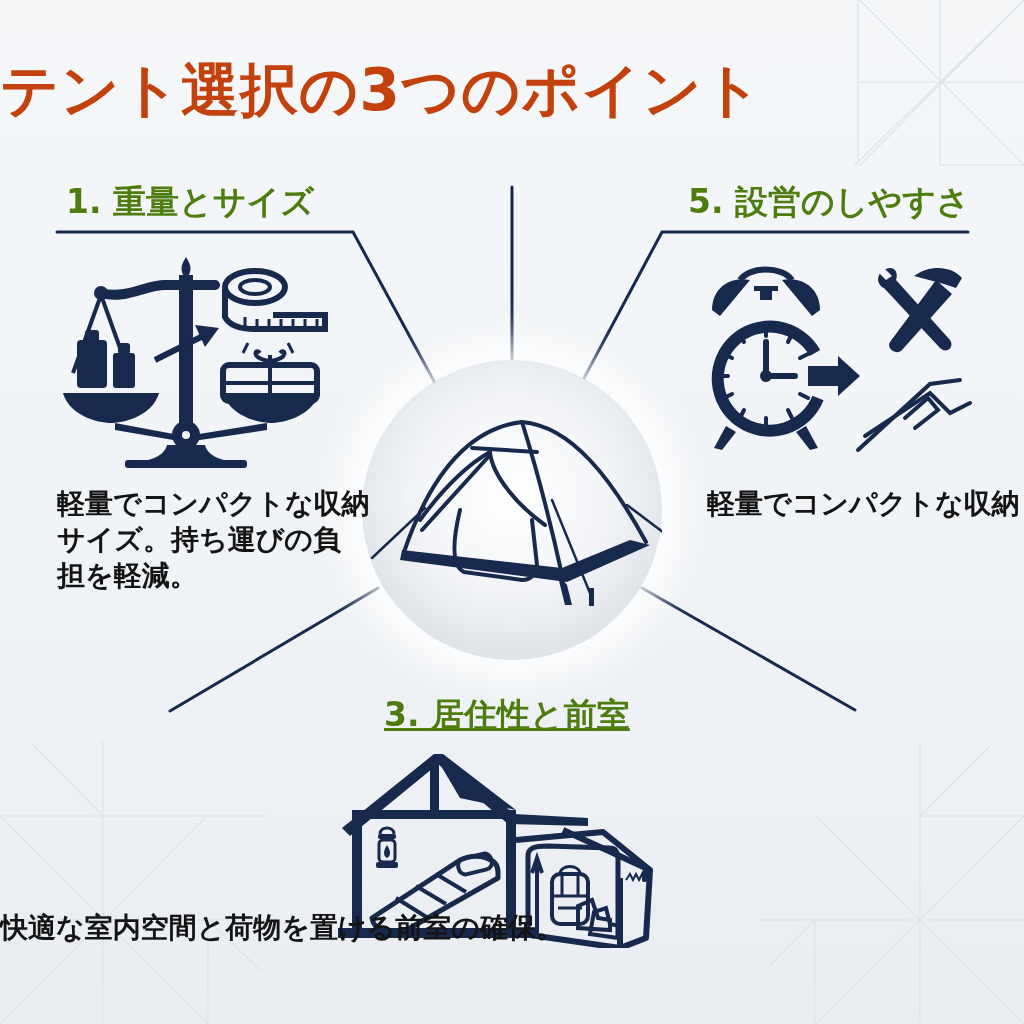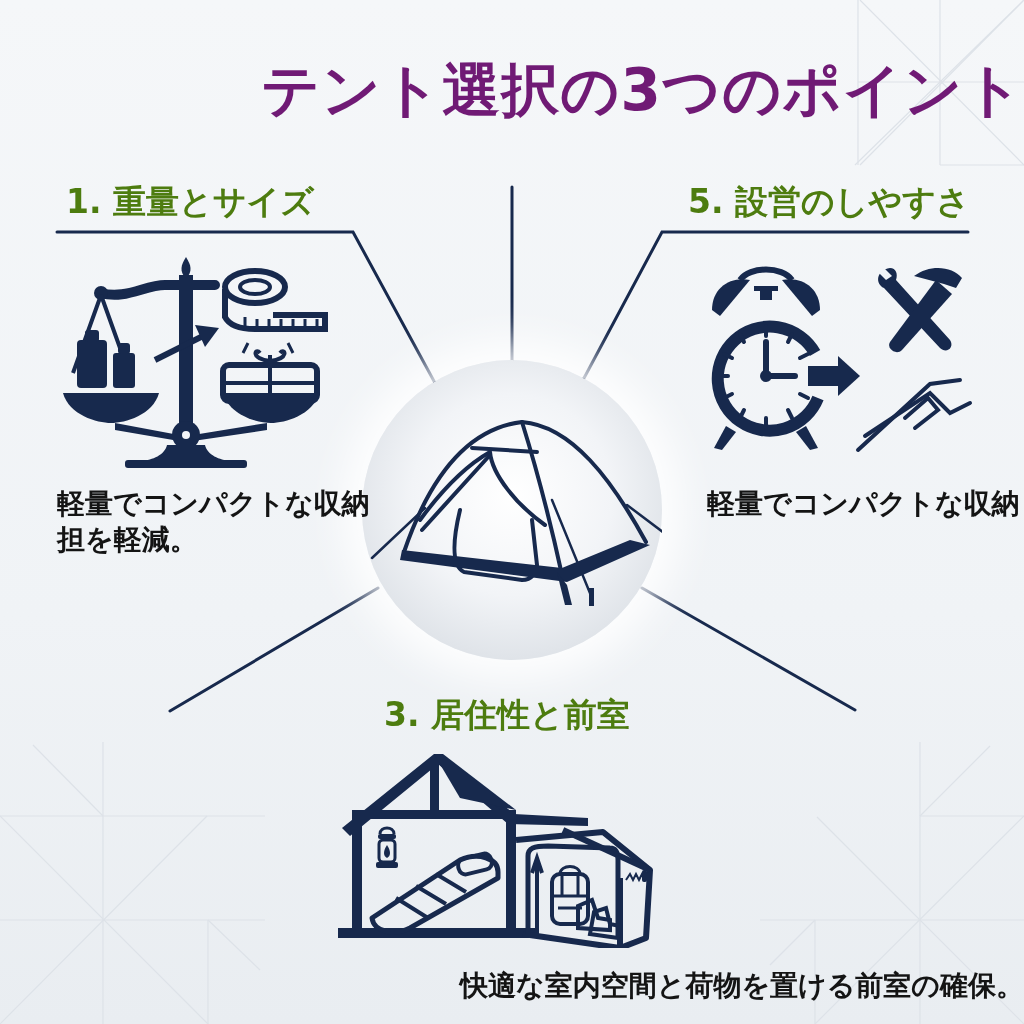--- a/index.html
+++ b/index.html
@@ -1,21 +1,21 @@
 <!DOCTYPE html>
 <html><head>
 <meta charset="utf-8">
 <style>
   html,body{margin:0;padding:0;}
   body{width:1024px;height:1024px;position:relative;overflow:hidden;
        background:linear-gradient(180deg,#f5f7f9 0%,#f0f3f6 60%,#e9edf1 100%);
        font-family:"DejaVu Sans","Liberation Sans",sans-serif;color:#0d0d0d;}
   .abs{position:absolute;}
   #bg-pattern,#connectors{position:absolute;left:0;top:0;width:1024px;height:1024px;}
-  .title{left:0;top:52px;width:1024px;text-align:right;font-size:58px;font-weight:bold;letter-spacing:1px;color:#701a75;}
+  .title{left:0;top:52px;width:1024px;text-align:left;font-size:58px;font-weight:bold;letter-spacing:1px;color:#c2410c;}
   .heading{font-size:33px;font-weight:bold;color:#4d7c0f;}
   .desc{font-size:28px;font-weight:bold;line-height:36px;color:#141414;}
   .hub{left:362px;top:360px;width:300px;height:300px;border-radius:50%;
        background:radial-gradient(circle at 50% 45%,#ffffff 0%,#f2f4f7 45%,#d8dde3 85%,#cfd5dc 100%);
        box-shadow:0 0 40px 20px rgba(255,255,255,0.9);}
   svg .n{fill:#17294d;}
   svg .s{stroke:#17294d;fill:none;}
 </style>
 </head>
 <body>
@@ -125,20 +125,21 @@
     <ellipse class="s" stroke-width="4" cx="200" cy="32" rx="15" ry="7"></ellipse>
     <path class="s" stroke-width="6" d="M 170 34 L 170 62 C 175 72 190 74 200 74 L 270 74 L 270 60 L 218 60"></path>
     <path class="s" stroke-width="3" d="M 190 62 L 190 72 M 202 64 L 202 72 M 214 64 L 214 72 M 226 64 L 226 72 M 238 64 L 238 72 M 250 64 L 250 72 M 262 64 L 262 72"></path>
 
     <path class="s" stroke-width="3" d="M 193 88 L 188 98 M 233 88 L 238 98"></path>
     <rect class="s" stroke-width="6" x="168" y="110" width="94" height="36" rx="6"></rect>
     <path class="s" stroke-width="4" d="M 215 100 L 215 146 M 168 128 L 262 128 M 205 98 C 200 92 195 104 215 106 C 235 104 230 92 225 98"></path>
   </svg>
   <div class="abs desc" style="left:57px;top:486px;">
     <div>軽量でコンパクトな収納</div>
+    <div>サイズ。持ち運びの負</div>
     <div>担を軽減。</div>
   </div>
 </section>
 
 <section>
   <div class="abs heading" style="left:688px;top:180px;">5. 設営のしやすさ</div>
   <svg class="abs" style="left:700px;top:258px;" width="280" height="200" viewBox="0 0 280 200">
 
     <path class="n" d="M 12 52 C 12 30 30 18 50 22 L 20 58 Z"></path>
     <path class="n" d="M 120 52 C 120 30 102 18 82 22 L 112 58 Z"></path>
@@ -180,21 +181,21 @@
       <path d="M 165 178 L 230 135 L 250 155 L 270 145"></path>
       <path d="M 205 160 L 228 140 L 238 152 L 215 170"></path>
     </g>
   </svg>
   <div class="abs desc" style="left:707px;top:486px;">
     <div>軽量でコンパクトな収納</div>
   </div>
 </section>
 
 <section>
-  <div class="abs heading" style="left:384px;top:693px;">3. 居住性と前室</div>
+  <div class="abs heading" style="left:384px;top:693px;text-decoration:underline;">3. 居住性と前室</div>
   <svg class="abs" style="left:338px;top:748px;" width="330" height="200" viewBox="0 0 330 200">
 
     <path class="n" d="M 4 80 L 96 6 L 104 6 L 176 66 L 250 70 L 250 78 L 170 76 L 100 16 L 12 88 Z"></path>
     <path class="n" d="M 100 6 L 176 66 L 176 72 L 96 12 Z"></path>
     <path class="n" d="M 96 6 L 105 6 L 178 62 L 122 50 Z"></path>
 
     <rect class="n" x="92" y="12" width="9" height="58"></rect>
 
     <rect class="n" x="14" y="62" width="162" height="9"></rect>
     <rect class="n" x="14" y="62" width="10" height="122"></rect>
@@ -221,16 +222,16 @@
     <path class="s" stroke-width="3" d="M 42 86 C 42 78 56 78 56 86"></path>
     <rect class="n" x="40" y="86" width="18" height="5" rx="2"></rect>
     <rect class="s" stroke-width="3" x="41" y="92" width="16" height="22" rx="4"></rect>
     <path class="n" d="M 49 97 C 53 103 53 108 49 110 C 45 108 45 103 49 97 Z"></path>
     <rect class="n" x="38" y="114" width="22" height="6" rx="2"></rect>
 
     <path class="s" stroke-width="5" stroke-linejoin="round" d="M 34 170 L 122 112 C 140 104 160 110 160 124 L 160 130 L 72 180 C 56 188 36 184 34 170 Z"></path>
     <path class="s" stroke-width="4" d="M 58 150 L 90 170 M 78 138 L 108 156 M 98 126 L 128 144"></path>
     <rect class="s" stroke-width="4" x="120" y="108" width="34" height="16" rx="7" transform="rotate(-14 137 116)"></rect>
   </svg>
-  <div class="abs desc" style="left:0;top:968px;width:1024px;text-align:right;">
+  <div class="abs desc" style="left:0;top:910px;width:1024px;text-align:left;">
     <div>快適な室内空間と荷物を置ける前室の確保。</div>
   </div>
 </section>
 
 </body></html>

